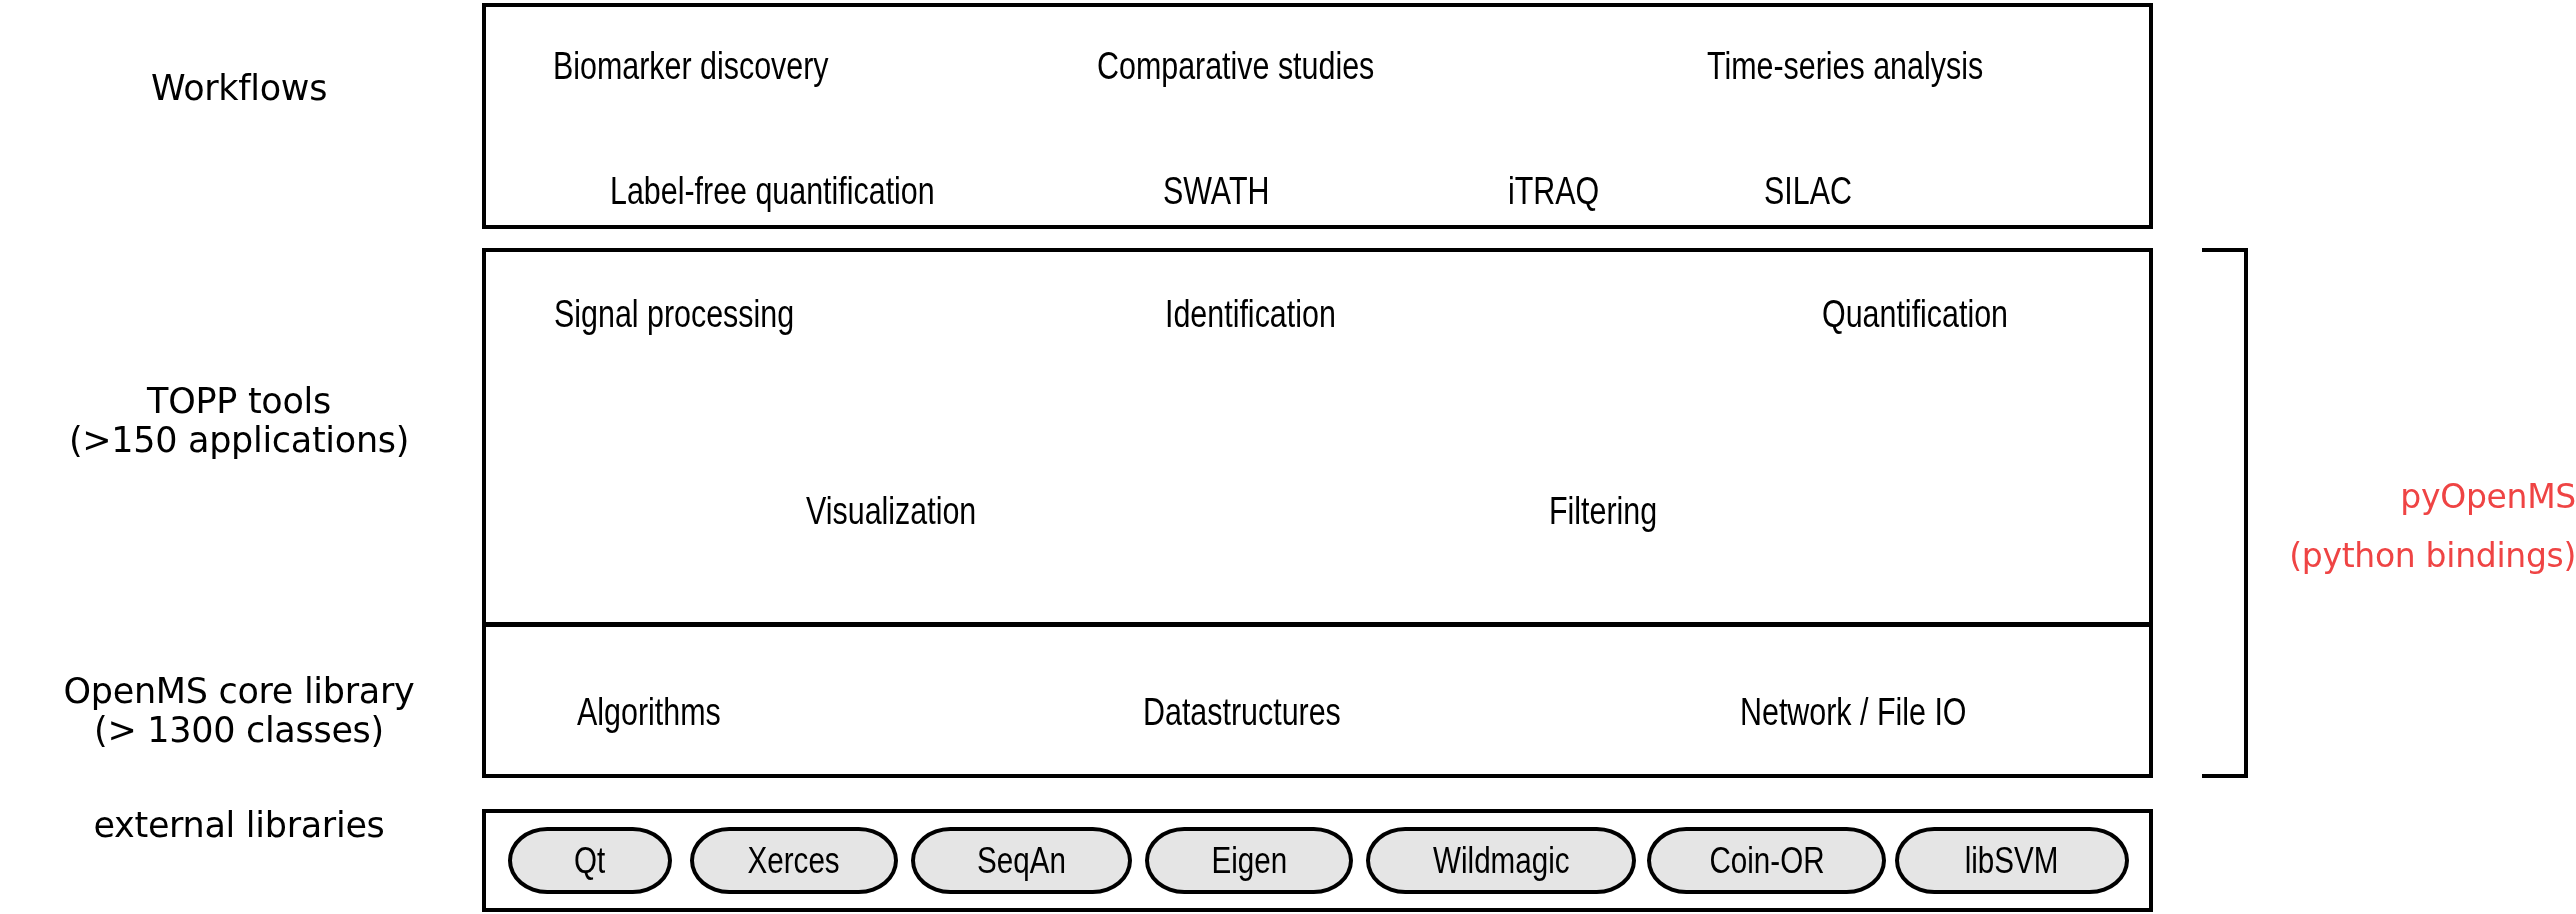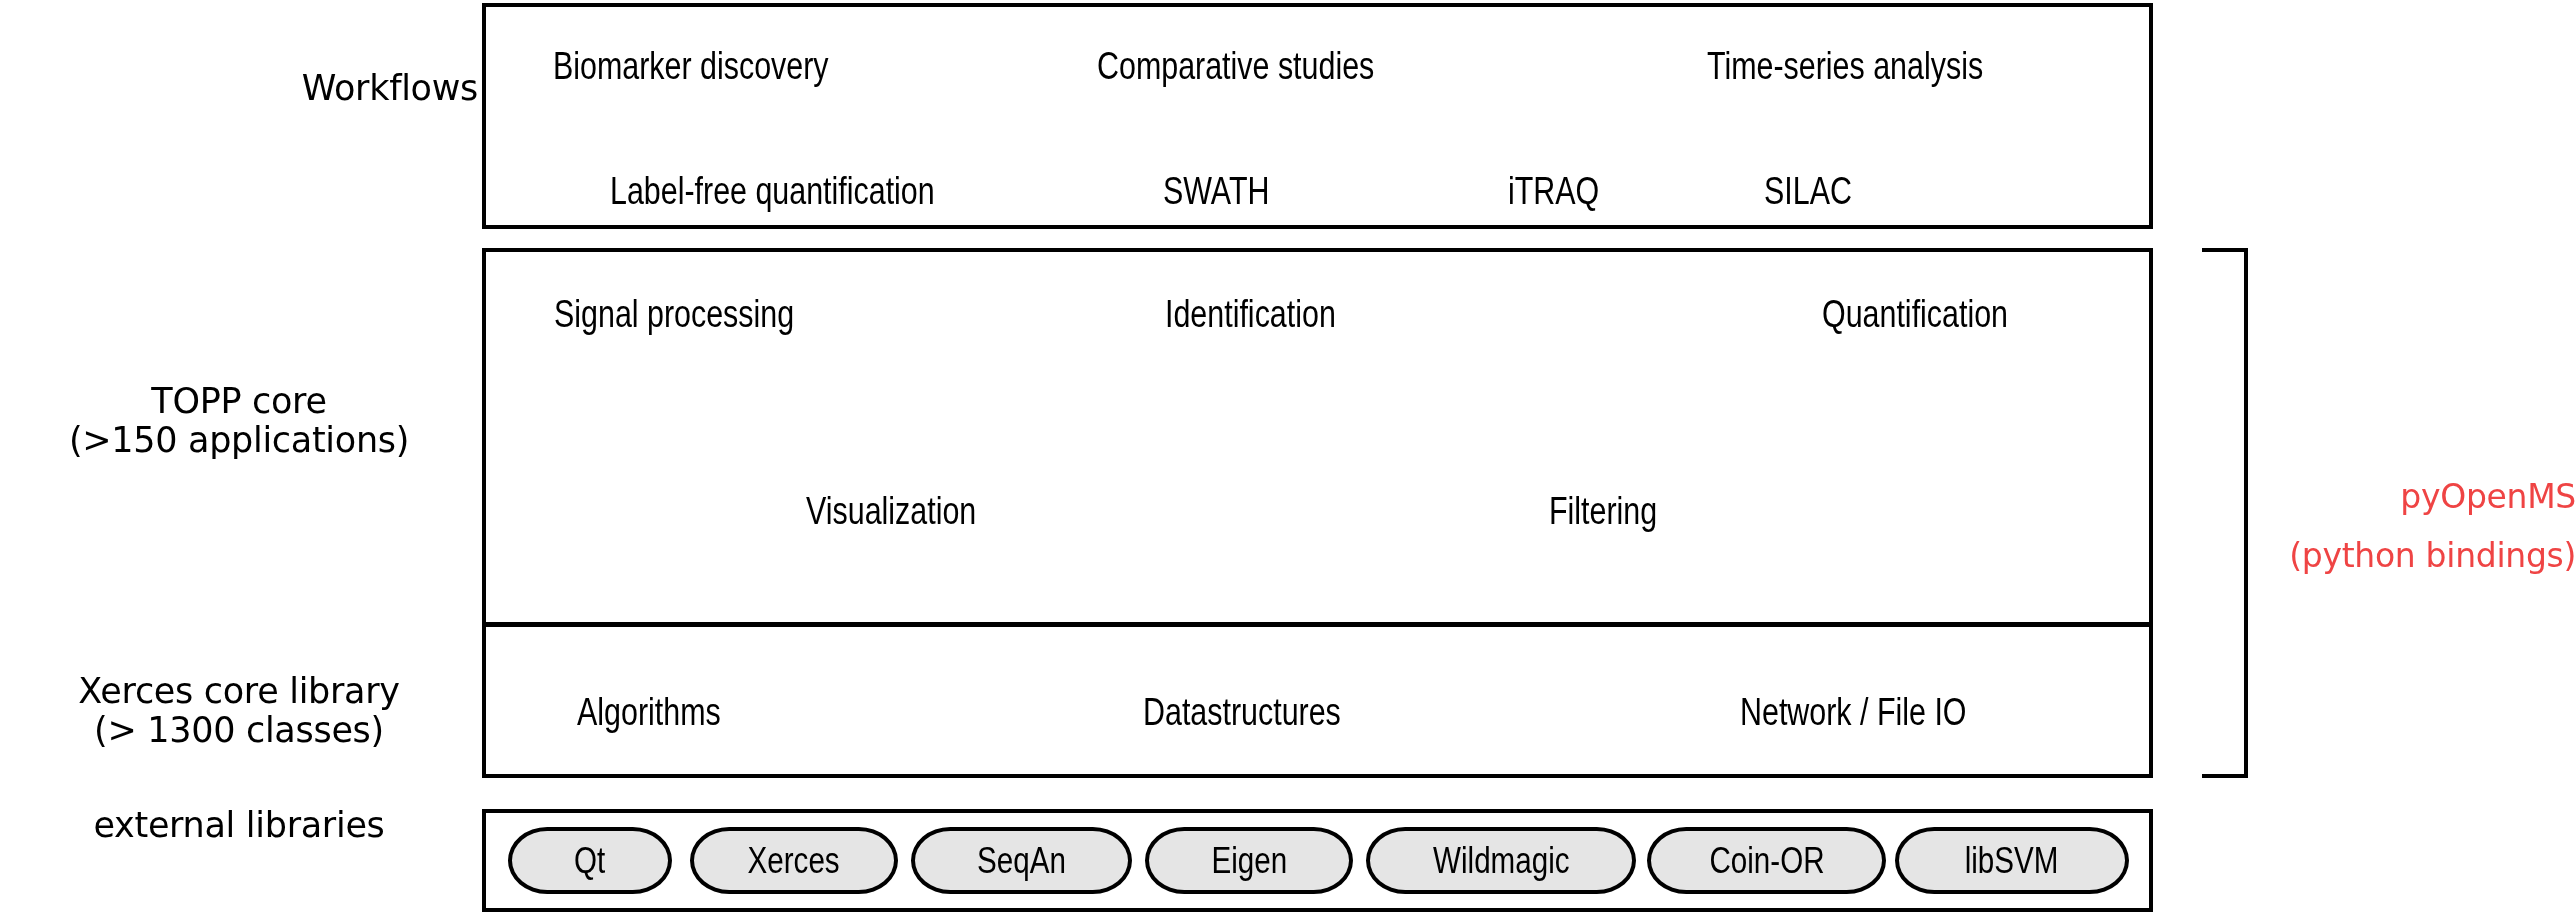--- a/index.html
+++ b/index.html
@@ -95,53 +95,53 @@
     white-space: nowrap;
     color: #ef4444;
   }
   .bracket-label .l2 { display: block; margin-top: 22px; }
 </style>
 </head>
 <body>
 
 <div id="diagram">
 
-  <div class="tier-label" style="left:0px; top:69px; width:478px;text-align:right;">
+  <div class="tier-label" style="left:0px; top:69px; width:478px;">
     <span>Workflows</span>
   </div>
 
   <div class="box" style="left:482px; top:2.7px; width:1671px; height:226px;">
   </div>
 
   <div class="item" style="left:553px; top:46px;">Biomarker discovery</div>
   <div class="item" style="left:1097px; top:46px;">Comparative studies</div>
   <div class="item" style="left:1707px; top:46px;">Time-series analysis</div>
 
   <div class="item" style="left:610px; top:171px;">Label-free quantification</div>
   <div class="item" style="left:1163px; top:171px;">SWATH</div>
   <div class="item" style="left:1508px; top:171px;">iTRAQ</div>
   <div class="item" style="left:1764px; top:171px;">SILAC</div>
 
   <div class="tier-label" style="left:0px; top:382px; width:478px;">
-    <span>TOPP core</span>
+    <span>TOPP tools</span>
     <span class="l2">(&gt;150 applications)</span>
   </div>
 
   <div class="box" style="left:482px; top:248px; width:1671px; height:378px;">
   </div>
 
   <div class="item" style="left:554px; top:294px;">Signal processing</div>
   <div class="item" style="left:1165px; top:294px;">Identification</div>
   <div class="item" style="left:1822px; top:294px;">Quantification</div>
 
   <div class="item" style="left:806px; top:491px;">Visualization</div>
   <div class="item" style="left:1549px; top:491px;">Filtering</div>
 
   <div class="tier-label" style="left:0px; top:672px; width:478px;">
-    <span>Xerces core library</span>
+    <span>OpenMS core library</span>
     <span class="l2">(&gt; 1300 classes)</span>
   </div>
 
   <div class="box" style="left:482px; top:623px; width:1671px; height:155px;">
   </div>
 
   <div class="item" style="left:577px; top:692px;">Algorithms</div>
   <div class="item" style="left:1143px; top:692px;">Datastructures</div>
   <div class="item" style="left:1740px; top:692px;">Network / File IO</div>
 

